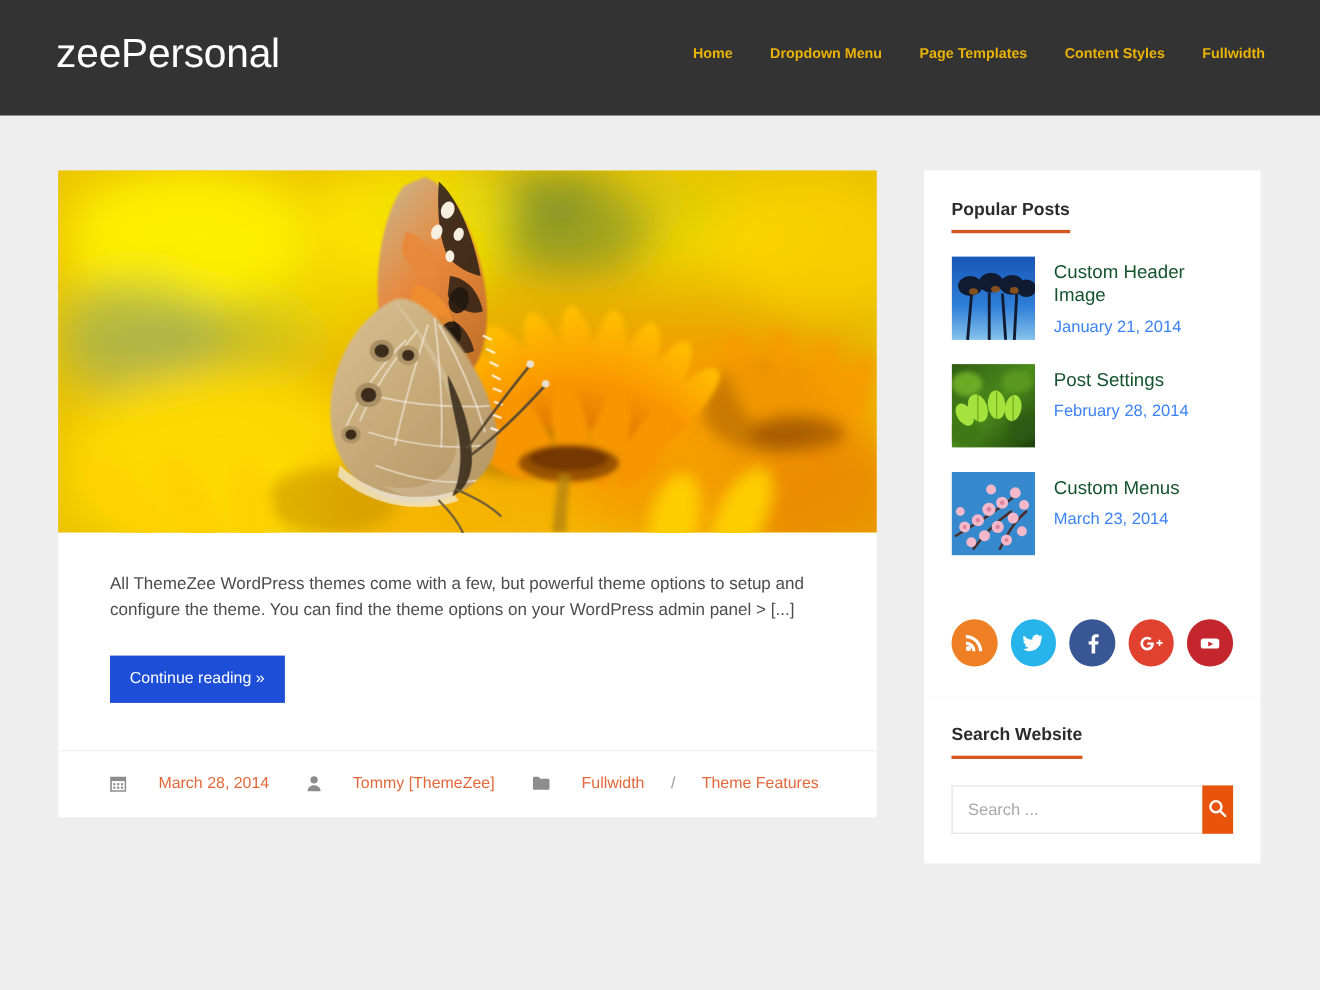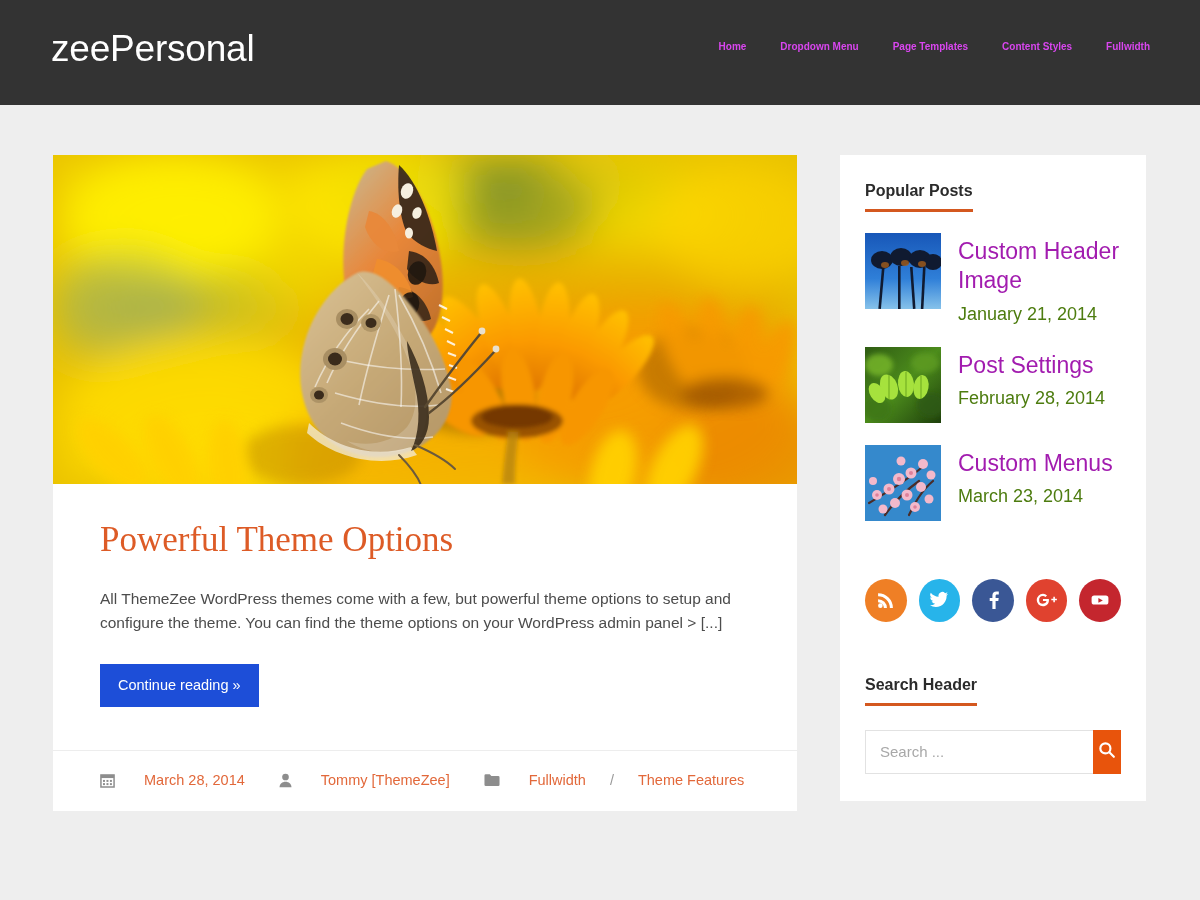--- a/index.html
+++ b/index.html
@@ -26,22 +26,22 @@
     white-space: nowrap;
   }
   .main-nav {
     position: absolute;
     right: 50px; top: 41px;
     display: flex;
     align-items: center;
     gap: 0px;
   }
   .nav-item {
-    color: #d946ef;
-    font-size: 10px;
+    color: #eab308;
+    font-size: 13px;
     font-weight: bold;
     padding: 0 17px;
     white-space: nowrap;
     text-decoration: none;
     cursor: pointer;
   }
   .nav-item:last-child { padding-right: 0; }
 
   
   .page-wrap {
@@ -155,30 +155,30 @@
     width: 76px; height: 76px;
     flex: 0 0 76px;
     margin-right: 17px;
     overflow: hidden;
     position: relative;
     cursor: pointer;
   }
   .pp-text { padding-top: 4px; }
   .pp-title {
     display: block;
-    font-size: 23px;
-    color: #a21caf;
+    font-size: 17px;
+    color: #14532d;
     text-decoration: none;
     line-height: 1.25;
     margin-bottom: 9px;
     cursor: pointer;
   }
   .pp-date {
-    font-size: 18px;
-    color: #4d7c0f;
+    font-size: 15px;
+    color: #3b82f6;
   }
 
   
   .social-row {
     display: flex;
     gap: 12px;
     margin-top: 4px;
   }
   .social-icon {
     width: 43px; height: 43px;
@@ -453,21 +453,20 @@
 
             <g stroke="#6b5a3d" stroke-width="2" fill="none" stroke-linecap="round">
               <path d="M166 290 C180 296 196 304 206 314"></path>
               <path d="M150 300 C160 310 168 320 172 330"></path>
             </g>
           </g>
         </svg>
       </div>
 
       <div class="post-body">
-        <h2 class="post-title">Powerful Theme Options</h2>
         <p class="post-excerpt">All ThemeZee WordPress themes come with a few, but powerful theme options to setup and configure the theme. You can find the theme options on your WordPress admin panel &gt; [...]</p>
         <button class="continue-btn">Continue reading »</button>
         <div class="post-meta-spacer"></div>
       </div>
 
       <div class="post-meta">
         <span class="meta-group">
           <span class="meta-icon">
             <svg width="15" height="15" viewBox="0 0 16 16" fill="#8d8d8d">
               <path d="M1 2h14v13H1z" fill="none" stroke="#8d8d8d" stroke-width="1.6"></path>
@@ -659,21 +658,21 @@
           <svg width="20" height="20" viewBox="0 0 20 20" fill="#ffffff">
             <rect x="1.6" y="5.4" width="16.8" height="9.2" rx="2.6"></rect>
             <path d="M8.4 8.1l4.4 2.3-4.4 2.3z" fill="#c4262e"></path>
           </svg>
         </a>
       </div>
     </section>
 
     <section class="widget">
       <div class="widget-title-row">
-        <h3 class="widget-title">Search Header</h3>
+        <h3 class="widget-title">Search Website</h3>
       </div>
       <form class="search-form">
         <input class="search-input" type="text" placeholder="Search ..." style="">
         <button class="search-btn" type="submit">
           <span>
             <svg width="18" height="18" viewBox="0 0 20 20" fill="none" stroke="#ffffff" stroke-width="2.4">
               <circle cx="8.2" cy="8.2" r="5.6"></circle>
               <path d="M12.6 12.6L17.6 17.6" stroke-linecap="round"></path>
             </svg>
           </span>

